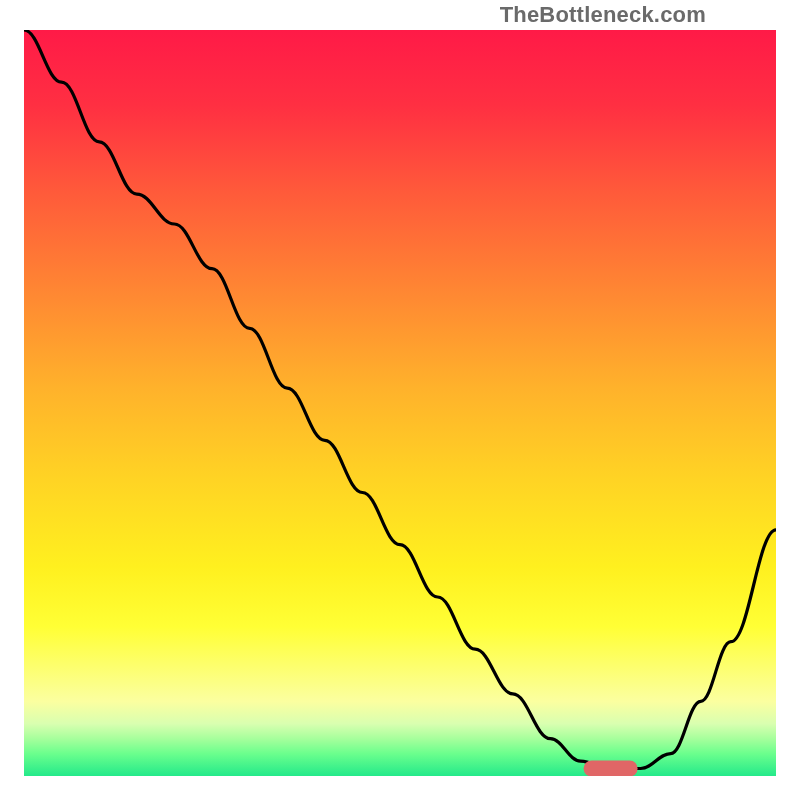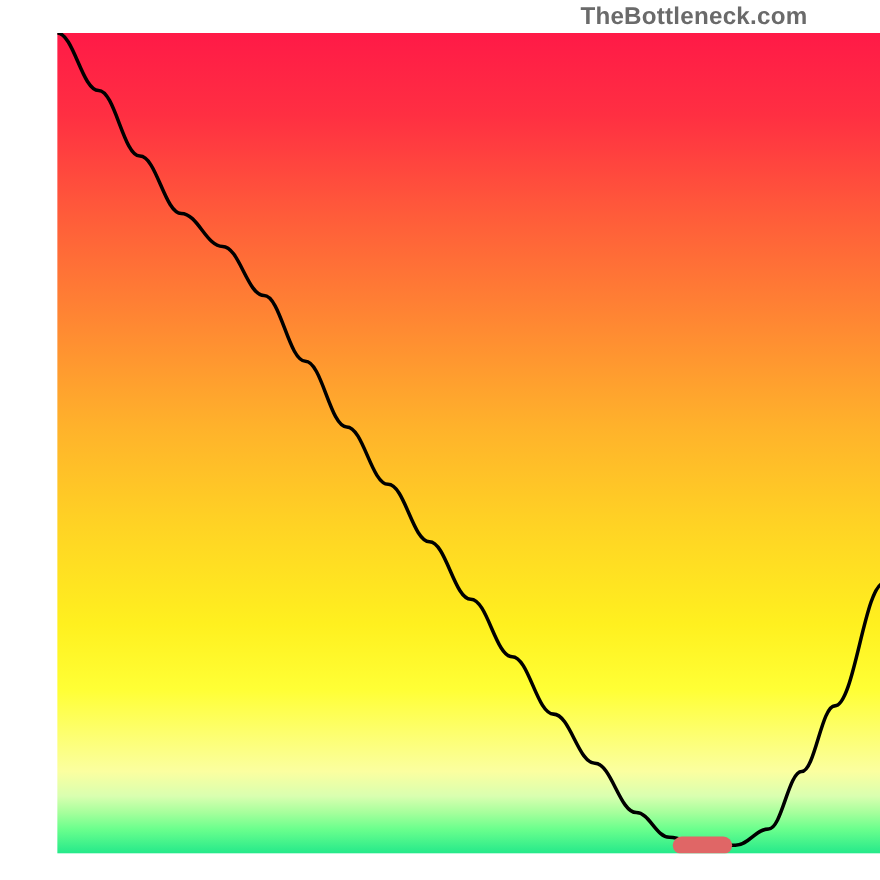--- a/index.html
+++ b/index.html
@@ -7,21 +7,20 @@
     padding: 0;
     width: 800px;
     height: 800px;
     background: #ffffff;
     overflow: hidden;
   }
   .chart-container {
     position: relative;
     width: 712px;
     height: 800px;
-    margin-left: 28px;
   }
   .watermark {
     position: absolute;
     top: 2px;
     right: 6px;
     font-family: Arial, Helvetica, sans-serif;
     font-size: 22px;
     font-weight: 600;
     color: #6a6a6a;
     letter-spacing: 0.2px;

